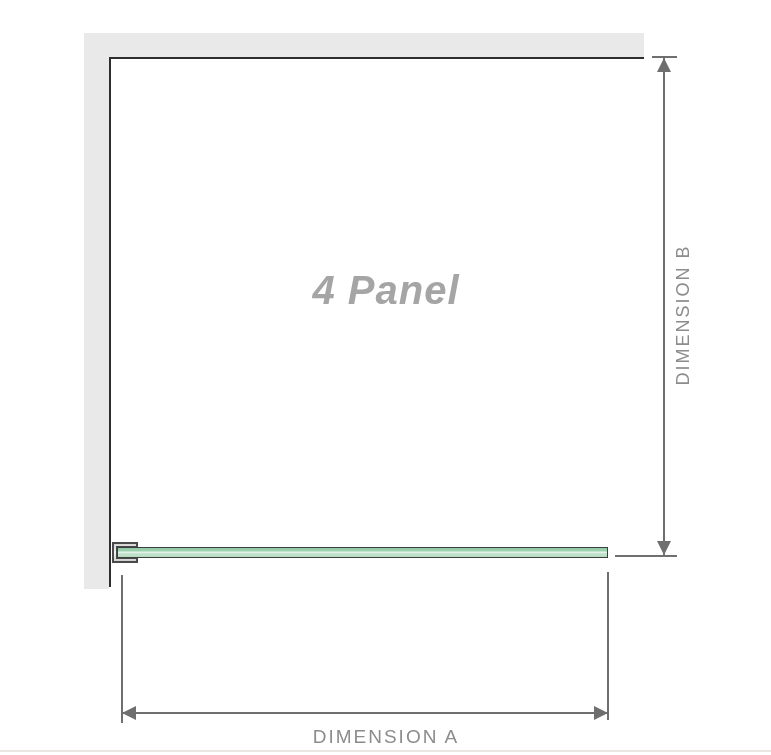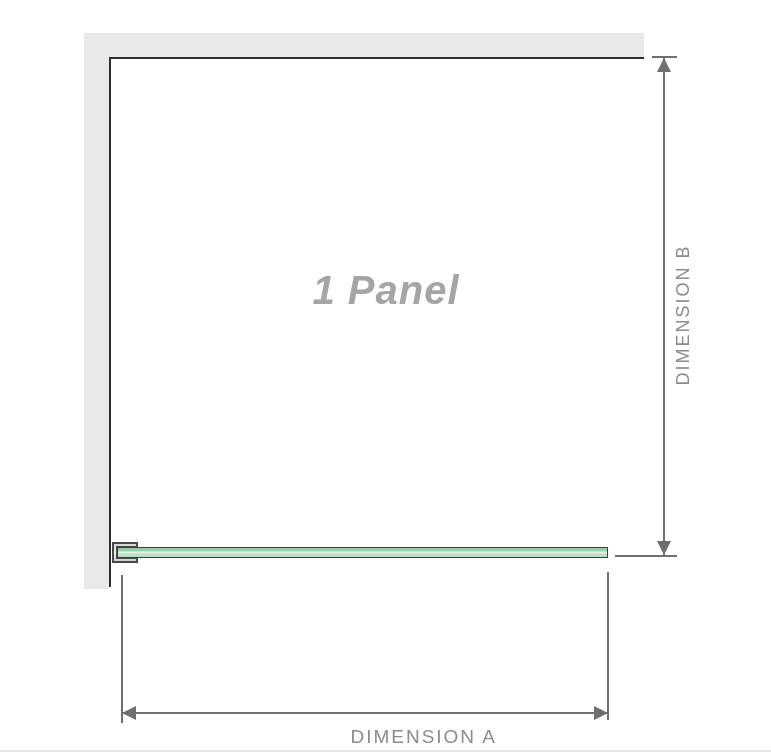--- a/index.html
+++ b/index.html
@@ -97,40 +97,40 @@
     border-right: 14px solid #6f6f6f;
   }
   .dima-arrow-right {
     left: 594px; top: 706px;
     border-top: 7px solid transparent;
     border-bottom: 7px solid transparent;
     border-left: 14px solid #6f6f6f;
   }
   .dima-label {
     left: 275px; top: 726px; width: 222px;
-    text-align: right;
+    text-align: center;
     font-size: 19px;
     letter-spacing: 2px;
     color: #8c8c8c;
     white-space: nowrap;
   }
 
   .bottom-rule { left: 0; top: 750px; width: 771px; height: 2px; background: #eae7e1; }
 </style>
 </head>
 <body>
 
 <div class="canvas">
 
   <div class="abs wall-top"></div>
   <div class="abs wall-left"></div>
   <div class="abs edge-top"></div>
   <div class="abs edge-left"></div>
 
-  <div class="abs panel-label">1 Panel</div>
+  <div class="abs panel-label">4 Panel</div>
 
   <div class="abs bracket"></div>
   <div class="abs bracket-slot"></div>
   <div class="abs glass"></div>
 
   <div class="abs dim dimb-tick-top"></div>
   <div class="abs dim dimb-tick-bottom"></div>
   <div class="abs dim dimb-line"></div>
   <div class="abs arrow dimb-arrow-up"></div>
   <div class="abs arrow dimb-arrow-down"></div>

